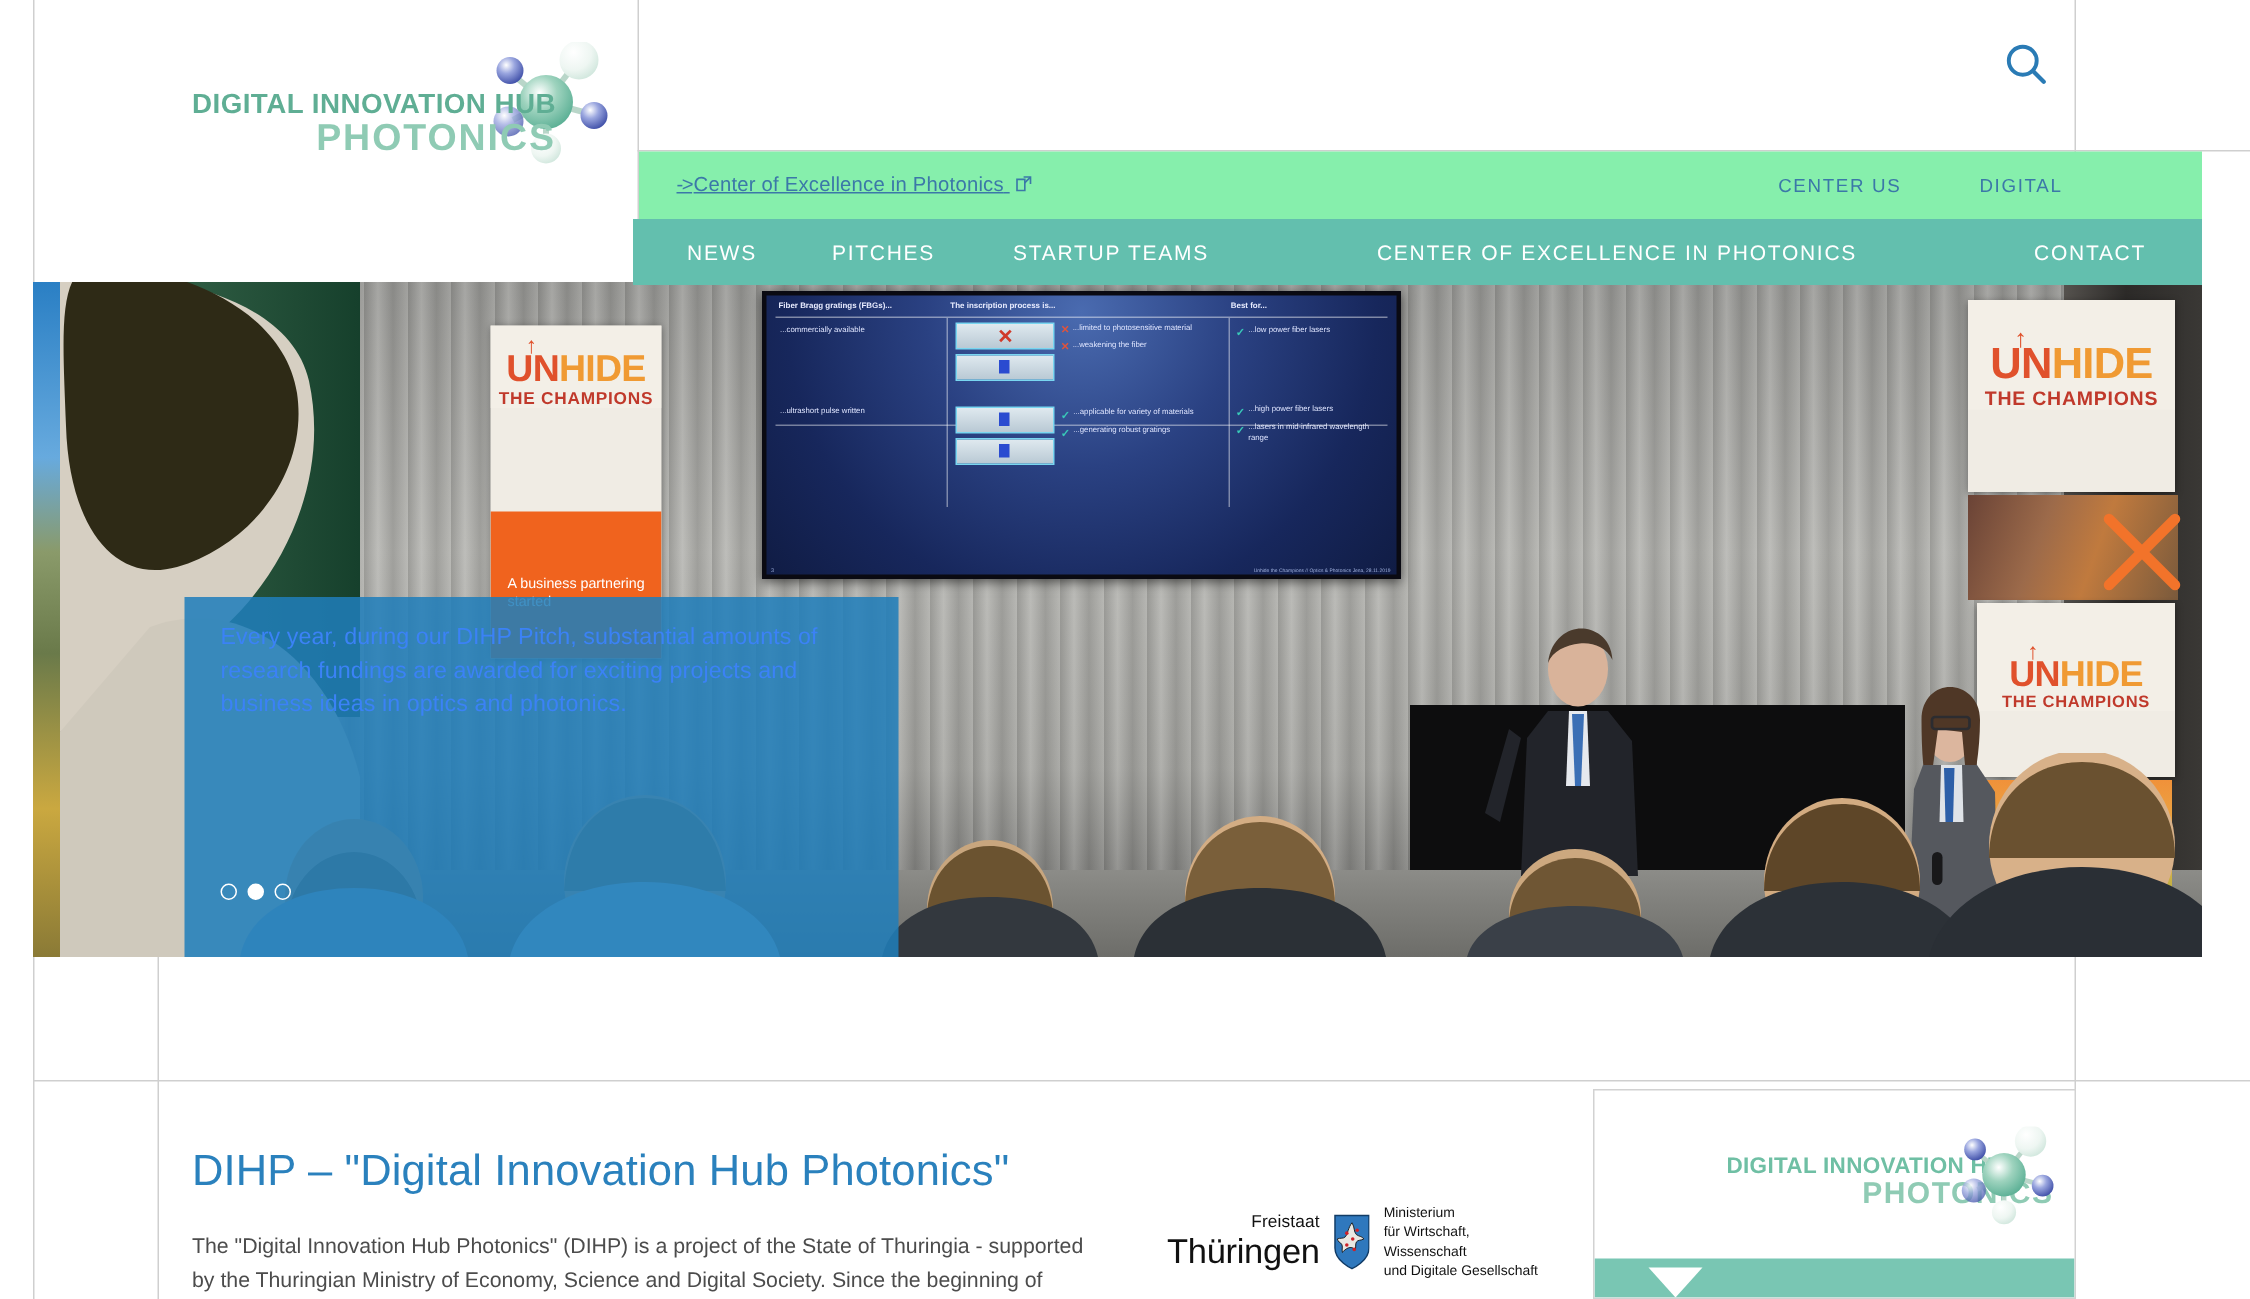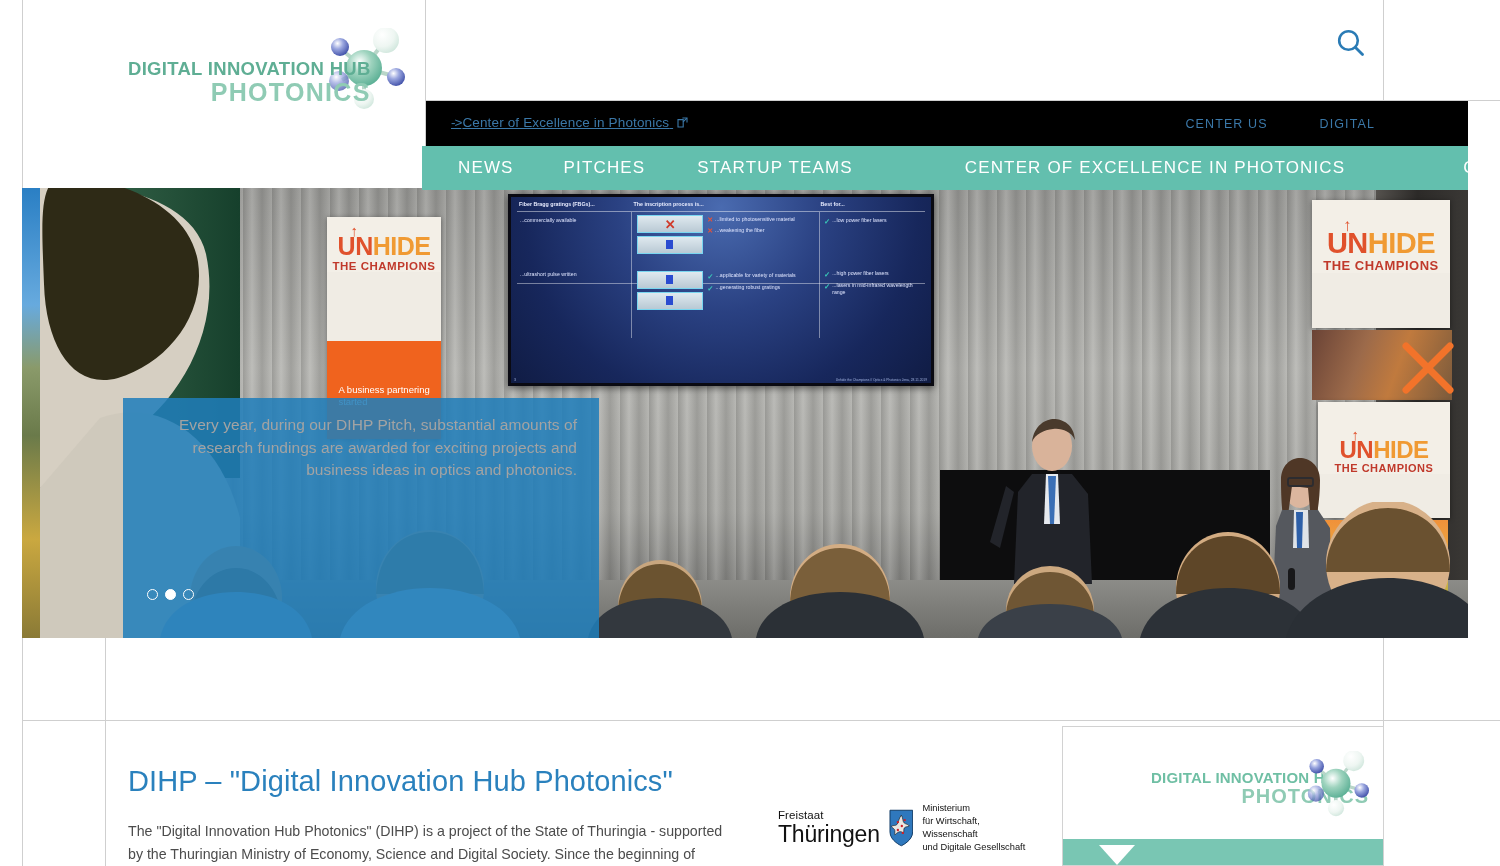--- a/index.html
+++ b/index.html
@@ -55,21 +55,21 @@
     height: 34px;
     cursor: pointer;
   }
 
   .utility-bar {
     position: absolute;
     left: 426px;
     top: 101px;
     right: 32px;
     height: 45px;
-    background: #000000;
+    background: #86efac;
   }
   .coe-link {
     position: absolute;
     left: 25px;
     top: 14px;
     font-size: 13.5px;
     color: #3b78a8;
     letter-spacing: .15px;
     white-space: nowrap;
     cursor: pointer;
@@ -97,21 +97,21 @@
     left: 422px;
     top: 146px;
     width: 1046px;
     height: 44px;
     background: #63bfae;
     display: flex;
     align-items: center;
   }
   .mainnav a {
     color: #ffffff;
-    font-size: 17px;
+    font-size: 14px;
     letter-spacing: 1.15px;
     text-decoration: none;
     white-space: nowrap;
     cursor: pointer;
   }
   .nav-0 { margin-left: 36px; }
   .nav-1 { margin-left: 50px; }
   .nav-2 { margin-left: 52px; }
   .nav-3 { margin-left: 112px; }
   .nav-4 { margin-left: 118px; }
@@ -215,41 +215,41 @@
   .caption {
     position:absolute; left:101px; top:210px; width:476px; height:243px;
     background: rgba(31,126,186,.86);
     z-index: 6;
   }
   .cap-title {
     color:#fff; font-size:33px; font-weight:400; line-height:1.21;
     padding:28px 30px 0 24px; letter-spacing:.2px;
   }
   .cap-sub {
-    color:#a3a3a3; font-size:15.5px; line-height:1.46; padding:16px 22px 0 24px; letter-spacing:.05px;text-align:right;
+    color:#3b82f6; font-size:15.5px; line-height:1.46; padding:16px 22px 0 24px; letter-spacing:.05px;
   }
   .dots { position:absolute; left:24px; bottom:41px; display:flex; gap:7px; }
   .dot { width:11px; height:11px; border-radius:50%; border:1.6px solid #fff; box-sizing:border-box; cursor:pointer; }
   .dot.active { background:#fff; }
 
   
   .content { position:absolute; left:0; top:638px; width:1500px; z-index:2; }
   .h1 {
     position:absolute; left:128px; top:108px;
     font-size:29px; color:#2a81bd; font-weight:400; white-space:nowrap; letter-spacing:.1px;
   }
   .body-copy {
     position:absolute; left:128px; top:168px; width:596px;
     font-size:14.2px; line-height:1.58; color:#4c4c4c;
   }
   .thuringen {
     position:absolute; left:778px; top:164px; width:258px; height:52px;
     display:flex; align-items:center;
   }
-  .th-left { text-align:left; line-height:1; }
+  .th-left { text-align:right; line-height:1; }
   .th-frei { font-size:11.5px; color:#111; letter-spacing:.1px; }
   .th-name { font-size:23px; color:#111; font-weight:400; letter-spacing:-.2px; margin-top:1px; }
   .th-crest { width:25px; height:38px; margin:0 9px; }
   .th-min { font-size:9.3px; line-height:1.38; color:#111; }
 
   .side-card {
     position:absolute; left:1062px; top:726px; width:322px; height:140px;
     background:#fff; border:1px solid #d2d2d2; box-sizing:border-box; overflow:hidden; z-index:3;
   }
   .sc-logo { position:absolute; left:88px; top:42px; width:218px; height:62px; }

